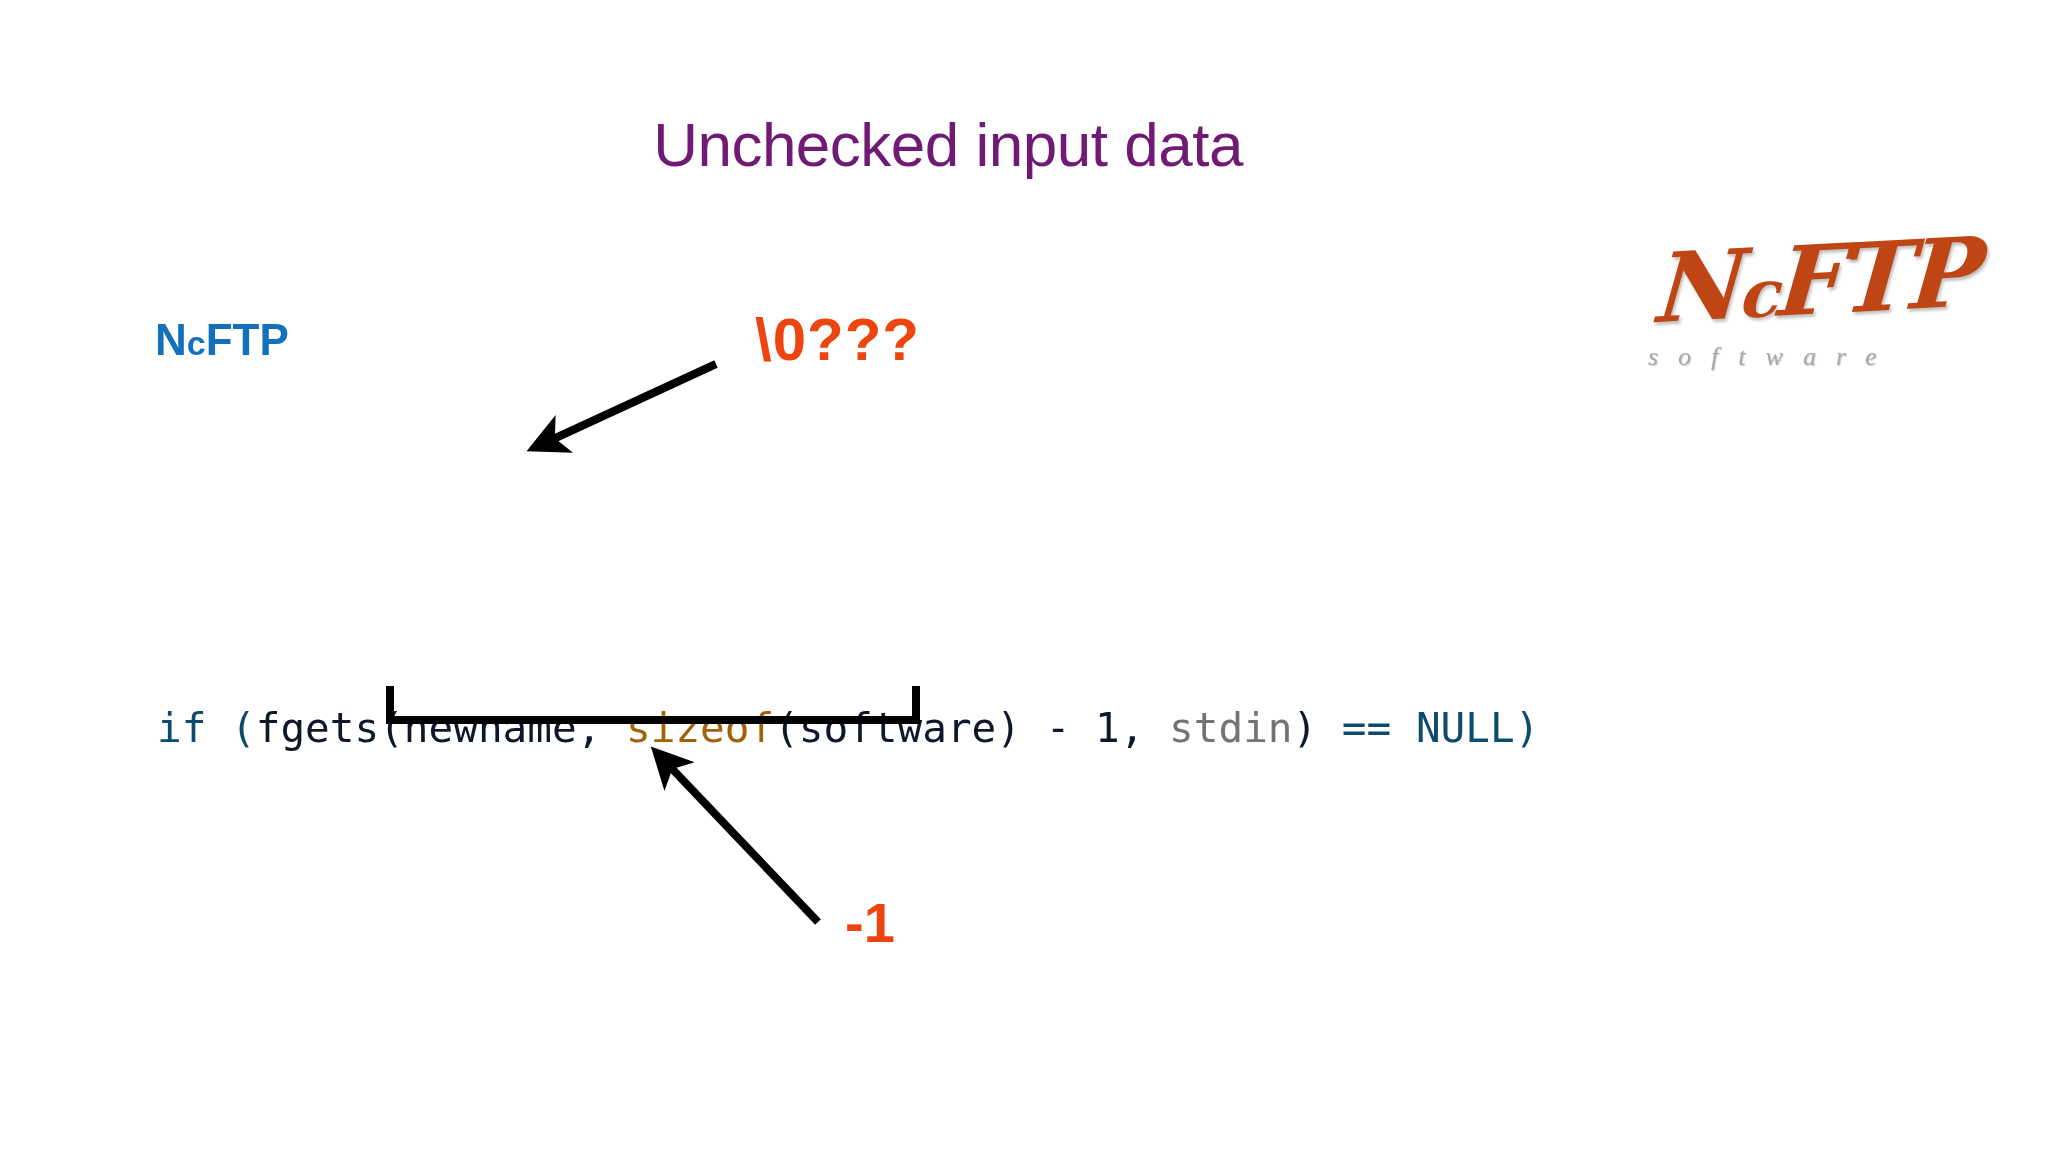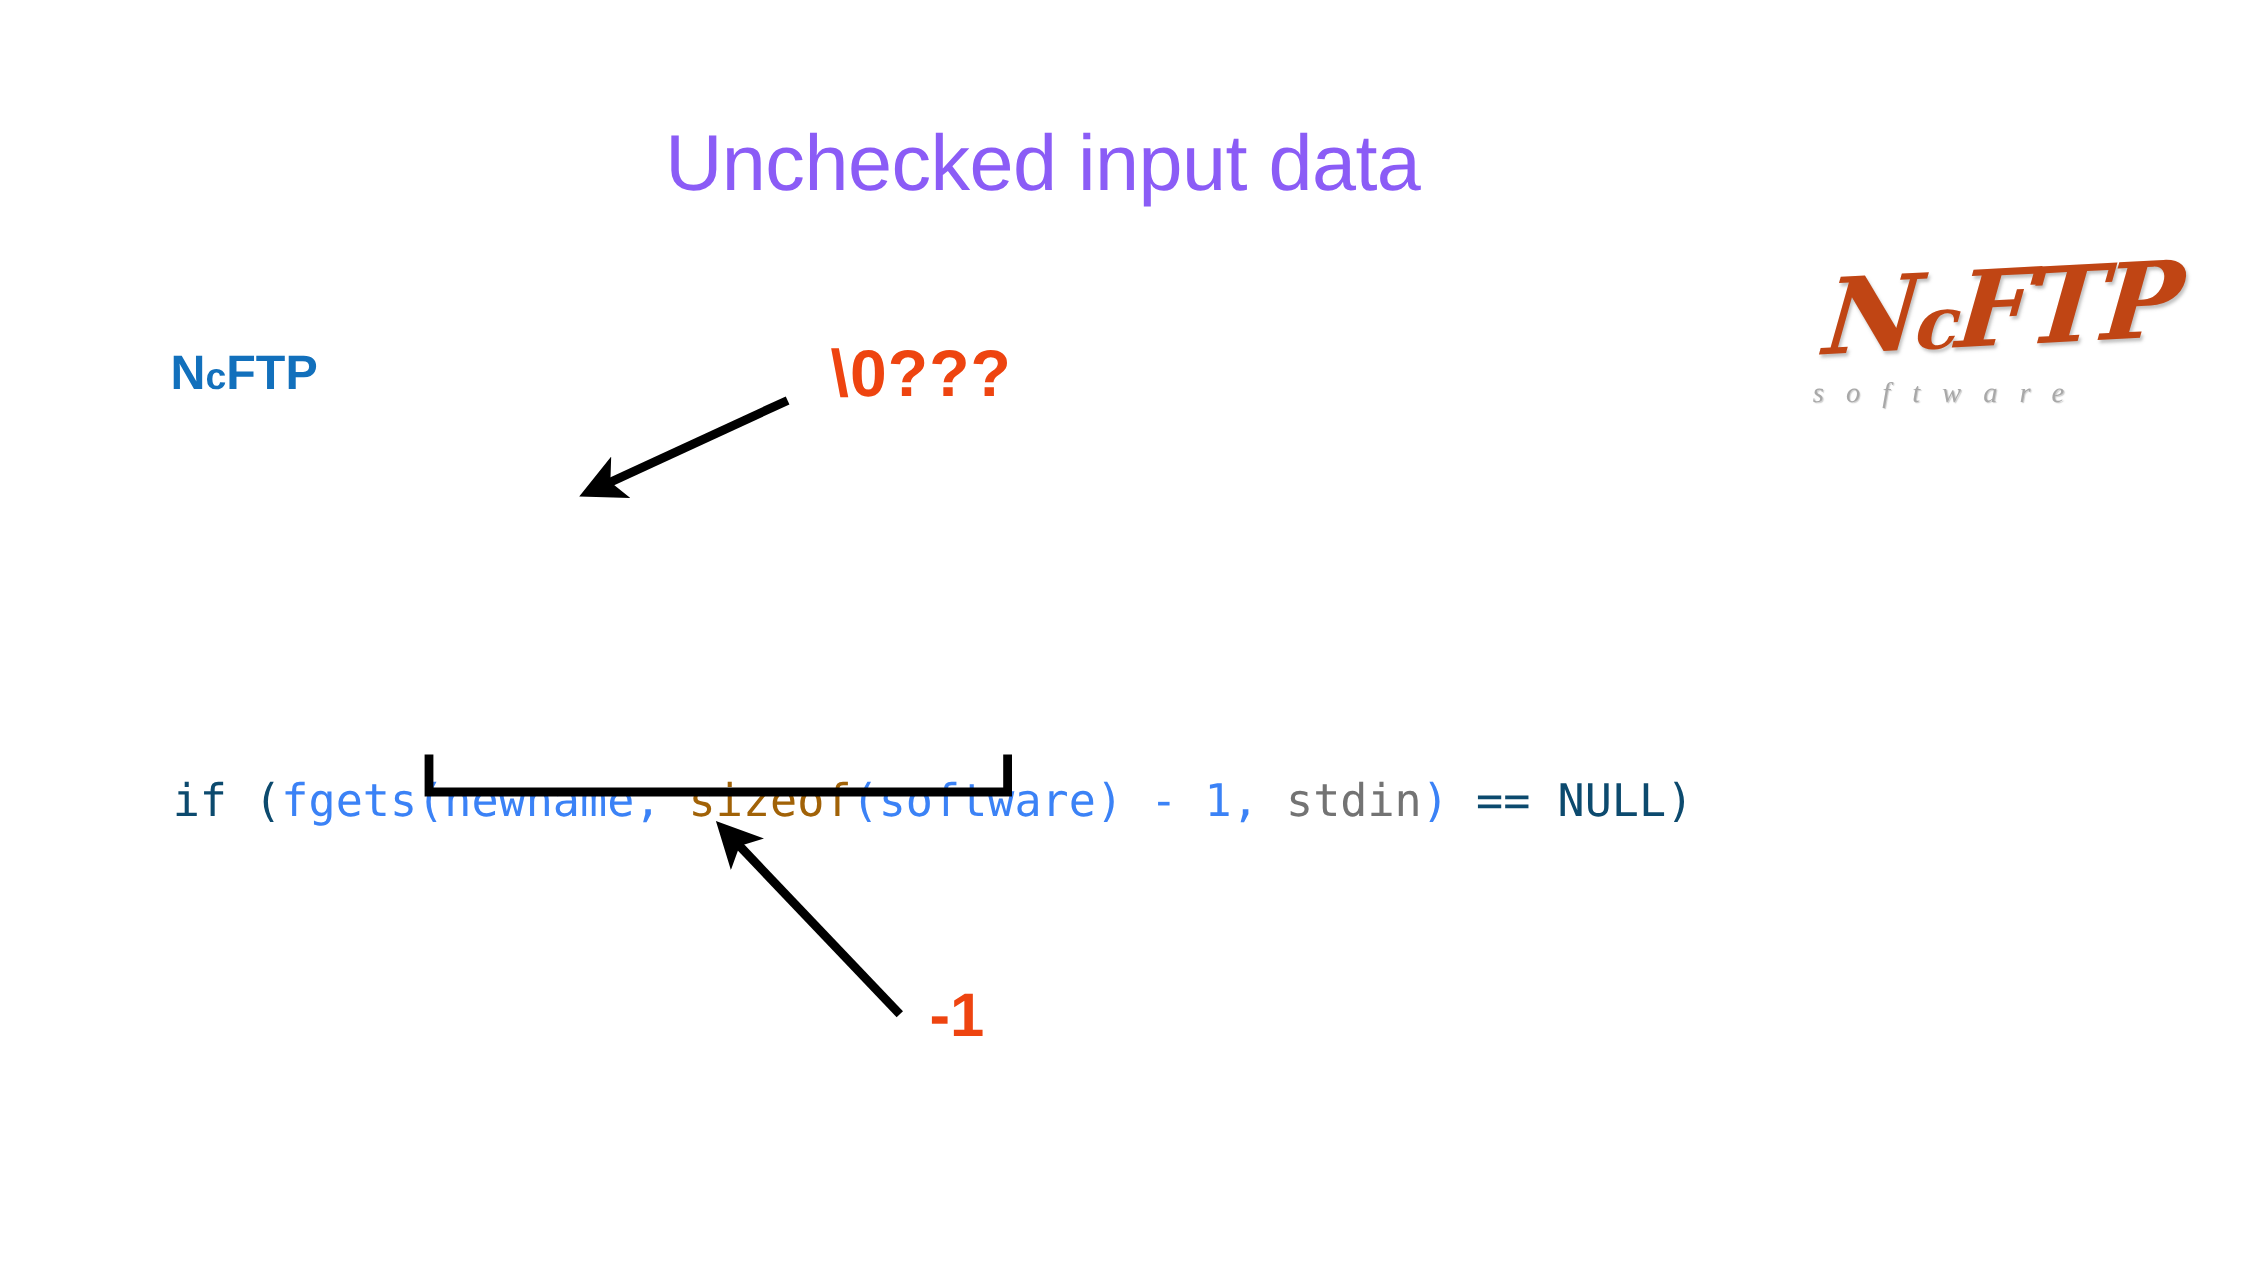--- a/index.html
+++ b/index.html
@@ -17,23 +17,23 @@
   }
 
   
   #slide-title {
     position: absolute;
     left: 0;
     top: 112px;
     width: 1896px;
     text-align: center;
     font-family: "Liberation Sans", sans-serif;
-    font-size: 72px;
+    font-size: 62px;
     font-weight: 400;
-    color: #8b5cf6;
+    color: #701a75;
     letter-spacing: -0.5px;
     line-height: 1.05;
     white-space: nowrap;
   }
 
   
   #ncftp-label {
     position: absolute;
     left: 155px;
     top: 315px;
@@ -76,21 +76,21 @@
     left: 157px;
     top: 455px;
     font-family: "DejaVu Sans Mono", "Liberation Mono", monospace;
     font-size: 41px;
     line-height: 78px;
     white-space: pre;
     color: #111111;
   }
   .code-line { white-space: pre; }
   .tok-dim    { color: #0c4a6e; }
-  .tok-plain  { color: #3b82f6; }
+  .tok-plain  { color: #0f172a; }
   .tok-kw     { color: #a16207; text-align: center; }
   .tok-id     { color: #737373; }
 
   
   #overlay {
     position: absolute;
     left: 0;
     top: 0;
     width: 2048px;
     height: 1152px;

